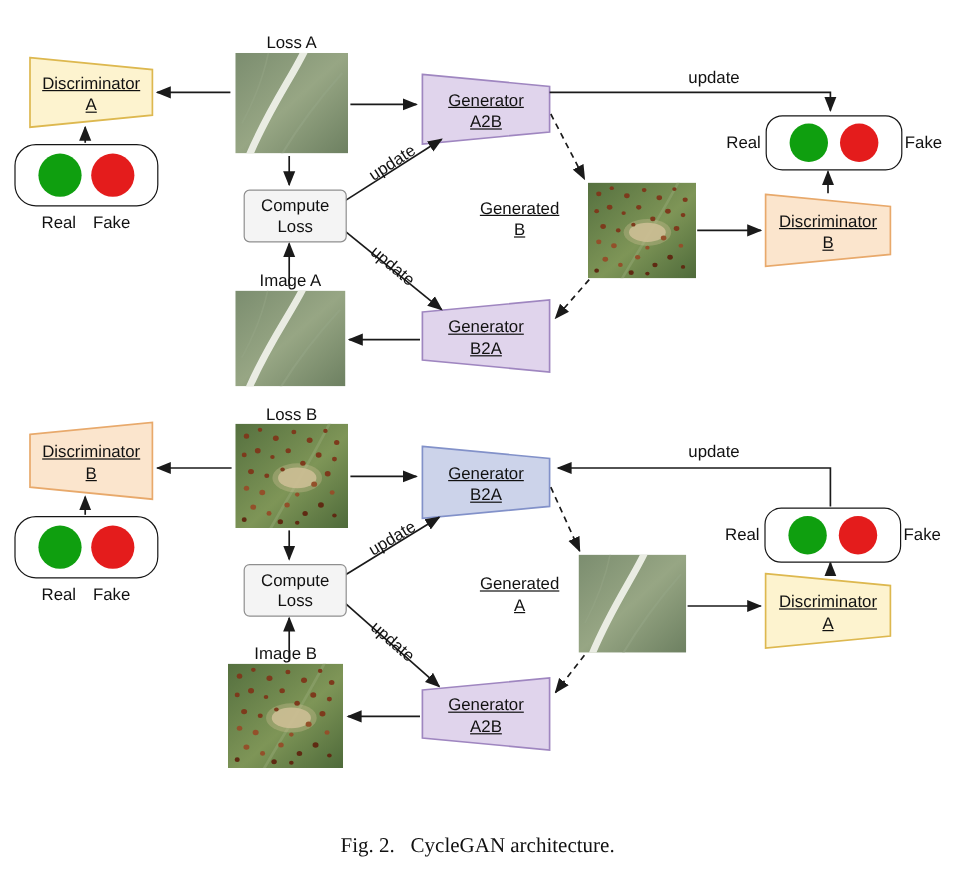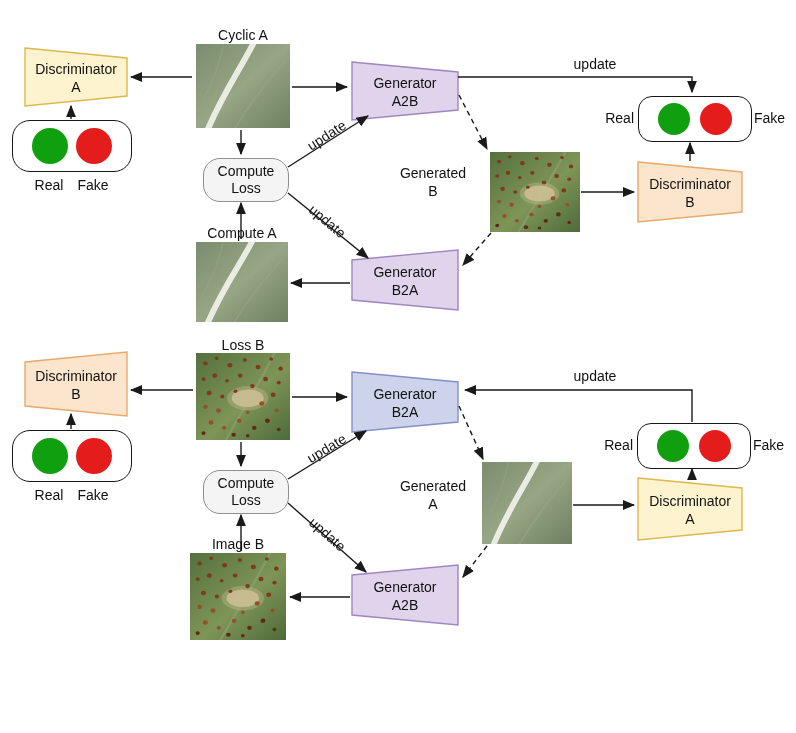--- a/index.html
+++ b/index.html
@@ -1,22 +1,22 @@
 <!DOCTYPE html>
 <html><head>
 <meta charset="utf-8">
 <style>
   html,body{margin:0;padding:0;background:#ffffff;}
   #canvas{position:relative;width:796px;height:733px;background:#ffffff;overflow:hidden;
           font-family:"Liberation Sans","DejaVu Sans",sans-serif;color:#111;}
   .abs{position:absolute;}
   .lbl{font-size:14px;line-height:1.25;color:#111;}
   .ctr{text-align:center;}
-  .pre{white-space:pre-line;}
-  .loss-box{background:#f4f4f4;border:1.3px solid #8f8f8f;border-radius:17px;
+  .pre{white-space:pre-line;text-decoration:underline;}
+  .loss-box{background:#f4f4f4;border:1.3px solid #8f8f8f;border-radius:5px;
             display:flex;align-items:center;justify-content:center;
             text-align:center;white-space:pre-line;font-size:14px;line-height:1.25;}
   .rf-box{background:#ffffff;border:1.7px solid #161616;display:flex;
           align-items:center;justify-content:center;}
   .dot{border-radius:50%;}
   .dot.green{background:#0f9f0f;}
   .dot.red{background:#e41c1c;}
   .leaf{overflow:hidden;}
   .leaf svg{display:block;width:100%;height:100%;}
   .caption{font-family:"Liberation Serif","DejaVu Serif",serif;font-size:17.5px;
@@ -211,30 +211,31 @@
   <div class="abs lbl ctr" style="left:27px;top:487px;width:44px;">Real</div>
   <div class="abs lbl ctr" style="left:71px;top:487px;width:44px;">Fake</div>
 
   <div class="abs rf-box" style="left:637px;top:423px;width:112px;height:44px;border-radius:14px;gap:10px;">
     <div class="dot green" style="width:32px;height:32px;"></div>
     <div class="dot red" style="width:32px;height:32px;"></div>
   </div>
   <div class="abs lbl" style="left:597px;top:437px;width:36px;text-align:right;">Real</div>
   <div class="abs lbl" style="left:753px;top:437px;width:40px;">Fake</div>
 
-  <div class="abs lbl ctr" style="left:196px;top:27px;width:94px;">Cyclic A</div>
-  <div class="abs lbl ctr" style="left:196px;top:225px;width:92px;">Compute A</div>
+  <div class="abs lbl ctr" style="left:196px;top:27px;width:94px;">Loss A</div>
+  <div class="abs lbl ctr" style="left:196px;top:225px;width:92px;">Image A</div>
   <div class="abs lbl ctr pre" style="left:392px;top:165px;width:82px;">Generated
 B</div>
   <div class="abs lbl ctr" style="left:196px;top:337px;width:94px;">Loss B</div>
   <div class="abs lbl ctr" style="left:190px;top:536px;width:96px;">Image B</div>
   <div class="abs lbl ctr pre" style="left:392px;top:478px;width:82px;">Generated
 A</div>
 
   <div class="abs lbl ctr" style="left:560px;top:56px;width:70px;">update</div>
   <div class="abs lbl ctr rot" style="left:300px;top:127px;width:54px;transform:rotate(-33deg);">update</div>
   <div class="abs lbl ctr rot" style="left:300px;top:213px;width:54px;transform:rotate(40deg);">update</div>
   <div class="abs lbl ctr" style="left:560px;top:368px;width:70px;">update</div>
   <div class="abs lbl ctr rot" style="left:300px;top:440px;width:54px;transform:rotate(-31deg);">update</div>
   <div class="abs lbl ctr rot" style="left:300px;top:526px;width:54px;transform:rotate(41deg);">update</div>
 
+  <div class="abs caption" style="left:0;top:694px;width:796px;">Fig. 2.   CycleGAN architecture.</div>
 
 </div>
 
 </body></html>

